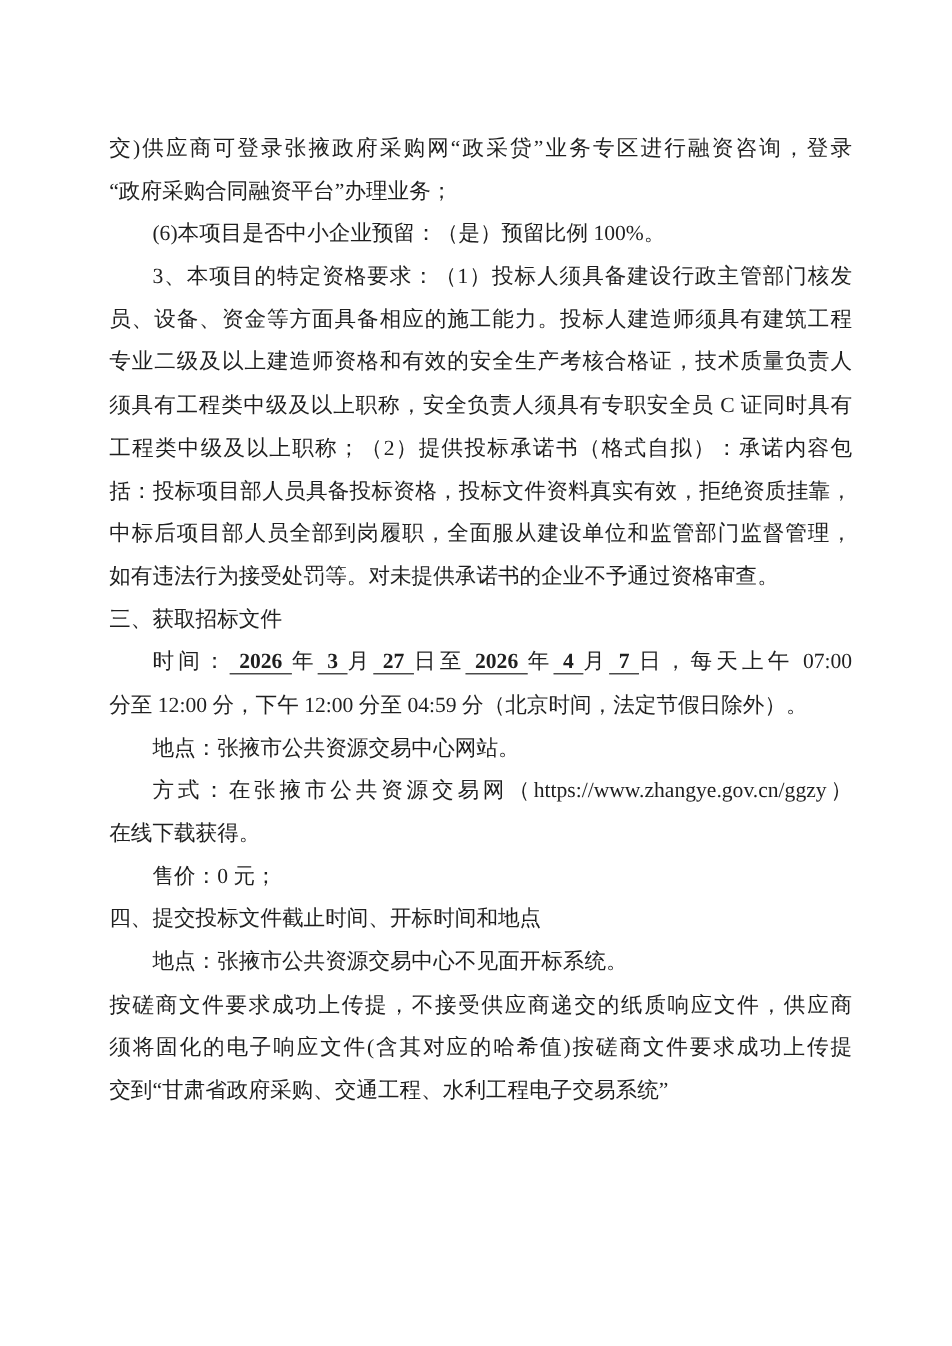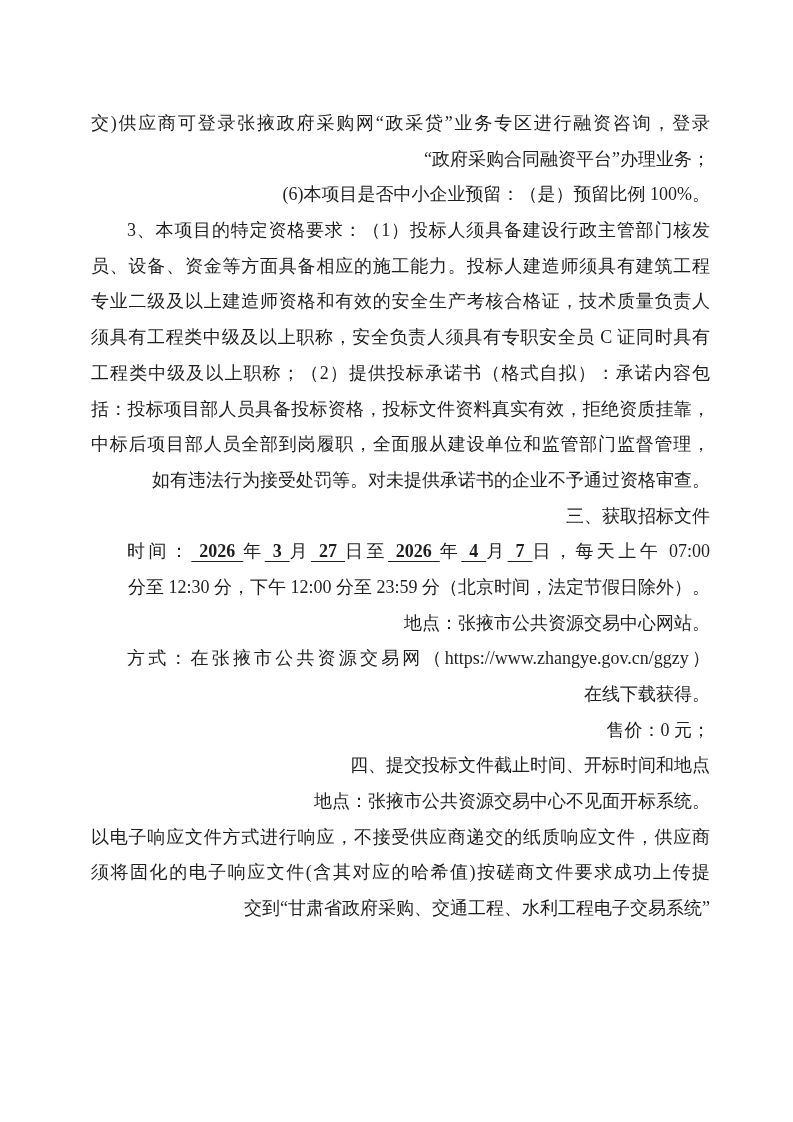--- a/index.html
+++ b/index.html
@@ -17,21 +17,20 @@
     left: 91px;
     top: 106px;
     width: 619px;
     font-size: 18px;
     line-height: 35.7px;
   }
   .ln {
     height: 35.7px;
     overflow: hidden;
     white-space: normal;
-    text-align: right;
   }
   .ln.j {
     text-align: justify;
     text-align-last: justify;
   }
   .ln.ind { text-indent: 36px; }
   .u {
     text-decoration: underline;
     text-decoration-thickness: 1px;
     text-underline-offset: 4px;
@@ -49,24 +48,24 @@
       <div class="ln ind j"><span>3、本项目的特定资格要求：（1）投标人须具备建设行政主管部门核发</span></div>
       <div class="ln j"><span>员、设备、资金等方面具备相应的施工能力。投标人建造师须具有建筑工程</span></div>
       <div class="ln j"><span>专业二级及以上建造师资格和有效的安全生产考核合格证，技术质量负责人</span></div>
       <div class="ln j"><span>须具有工程类中级及以上职称，安全负责人须具有专职安全员 C 证同时具有</span></div>
       <div class="ln j"><span>工程类中级及以上职称；（2）提供投标承诺书（格式自拟）：承诺内容包</span></div>
       <div class="ln j"><span>括：投标项目部人员具备投标资格，投标文件资料真实有效，拒绝资质挂靠，</span></div>
       <div class="ln j"><span>中标后项目部人员全部到岗履职，全面服从建设单位和监管部门监督管理，</span></div>
       <div class="ln"><span>如有违法行为接受处罚等。对未提供承诺书的企业不予通过资格审查。</span></div>
       <div class="ln"><span>三、获取招标文件</span></div>
       <div class="ln ind j"><span>时间：</span><span class="u"> 2026 </span><span>年</span><span class="u"> 3 </span><span>月</span><span class="u"> 27 </span><span>日至</span><span class="u"> 2026 </span><span>年</span><span class="u"> 4 </span><span>月</span><span class="u"> 7 </span><span>日，每天上午 07:00</span></div>
-      <div class="ln"><span>分至 12:30 分，下午 12:00 分至 23:59 分（北京时间，法定节假日除外）。</span></div>
+      <div class="ln"><span>分至 12:00 分，下午 12:00 分至 04:59 分（北京时间，法定节假日除外）。</span></div>
       <div class="ln ind"><span>地点：张掖市公共资源交易中心网站。</span></div>
       <div class="ln ind j"><span>方式：在张掖市公共资源交易网（https://www.zhangye.gov.cn/ggzy）</span></div>
       <div class="ln"><span>在线下载获得。</span></div>
       <div class="ln ind"><span>售价：0 元；</span></div>
       <div class="ln"><span>四、提交投标文件截止时间、开标时间和地点</span></div>
       <div class="ln ind"><span>地点：张掖市公共资源交易中心不见面开标系统。</span></div>
-      <div class="ln j"><span>以电子响应文件方式进行响应，不接受供应商递交的纸质响应文件，供应商</span></div>
+      <div class="ln j"><span>按磋商文件要求成功上传提，不接受供应商递交的纸质响应文件，供应商</span></div>
       <div class="ln j"><span>须将固化的电子响应文件(含其对应的哈希值)按磋商文件要求成功上传提</span></div>
       <div class="ln"><span>交到“甘肃省政府采购、交通工程、水利工程电子交易系统”</span></div>
     </div>
 </div>
 
 </body></html>

